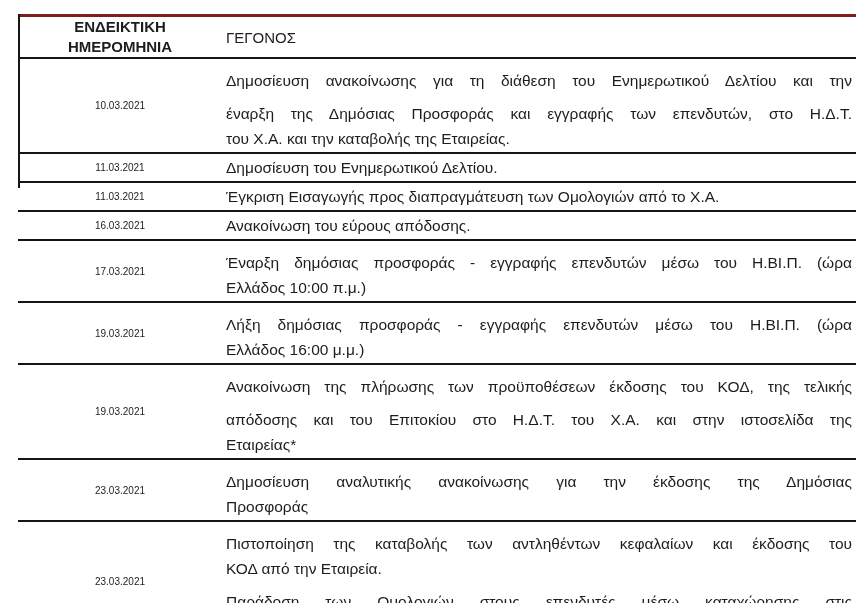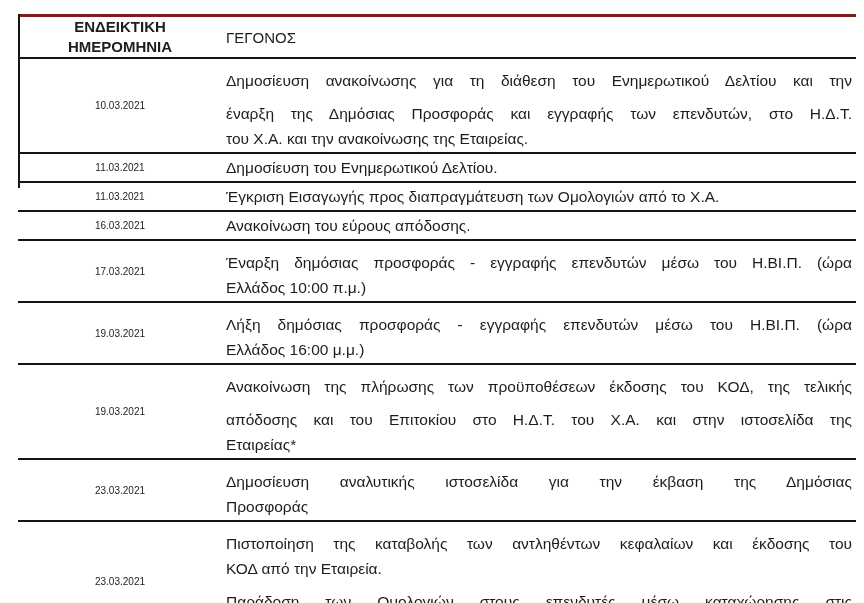--- a/index.html
+++ b/index.html
@@ -83,21 +83,21 @@
           </th>
           <th class="event-col">ΓΕΓΟΝΟΣ</th>
         </tr>
       </thead>
       <tbody id="rows">
           <tr>
             <td class="date-cell">10.03.2021</td>
             <td class="event-cell">
               <div class="line just">Δημοσίευση ανακοίνωσης για τη διάθεση του Ενημερωτικού Δελτίου και την</div>
               <div class="line just">έναρξη της Δημόσιας Προσφοράς και εγγραφής των επενδυτών, στο Η.Δ.Τ.</div>
-              <div class="line">του Χ.Α. και την ανακοίνωσης της Εταιρείας.</div>
+              <div class="line">του Χ.Α. και την καταβολής της Εταιρείας.</div>
             </td>
           </tr>
           <tr>
             <td class="date-cell">11.03.2021</td>
             <td class="event-cell">
               <div class="line">Δημοσίευση του Ενημερωτικού Δελτίου.</div>
             </td>
           </tr>
           <tr>
             <td class="date-cell">11.03.2021</td>
@@ -129,21 +129,21 @@
             <td class="date-cell">19.03.2021</td>
             <td class="event-cell">
               <div class="line just">Ανακοίνωση της πλήρωσης των προϋποθέσεων έκδοσης του ΚΟΔ, της τελικής</div>
               <div class="line just">απόδοσης και του Επιτοκίου στο Η.Δ.Τ. του Χ.Α. και στην ιστοσελίδα της</div>
               <div class="line">Εταιρείας*</div>
             </td>
           </tr>
           <tr>
             <td class="date-cell">23.03.2021</td>
             <td class="event-cell">
-              <div class="line just">Δημοσίευση αναλυτικής ιστοσελίδα για την έκβαση της Δημόσιας</div>
+              <div class="line just">Δημοσίευση αναλυτικής ανακοίνωσης για την έκδοσης της Δημόσιας</div>
               <div class="line">Προσφοράς</div>
             </td>
           </tr>
           <tr>
             <td class="date-cell">23.03.2021</td>
             <td class="event-cell">
               <div class="line just">Πιστοποίηση της καταβολής των αντληθέντων κεφαλαίων και έκδοσης του</div>
               <div class="line">ΚΟΔ από την Εταιρεία.</div>
               <div class="line just">Παράδοση των Ομολογιών στους επενδυτές μέσω καταχώρησης στις</div>
               <div class="line">Μερίδες τους στο Σύστημα Άυλων Τίτλων.</div>

